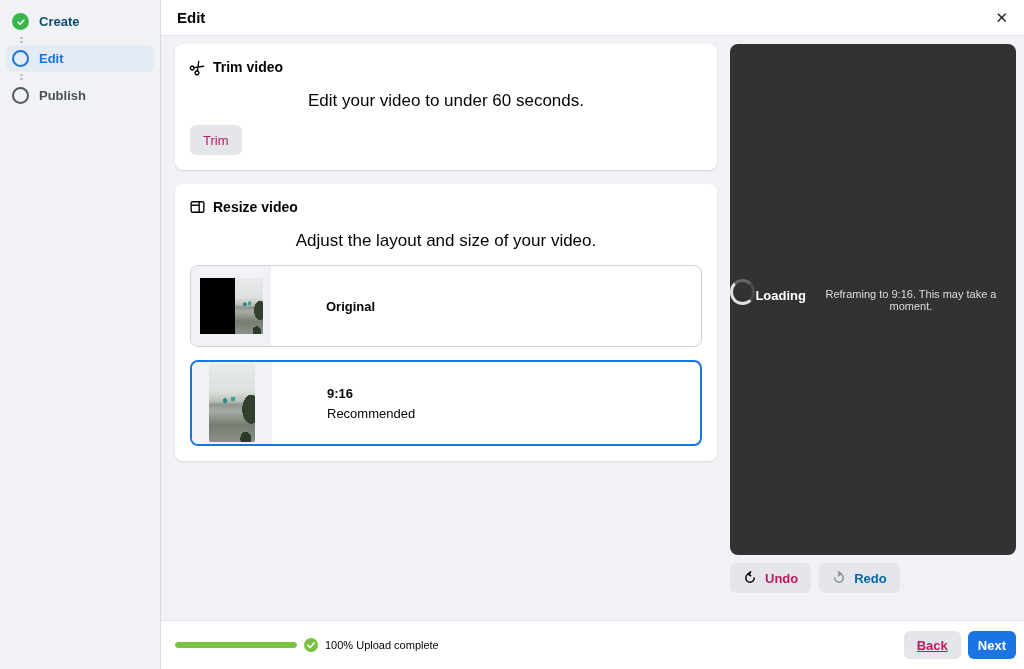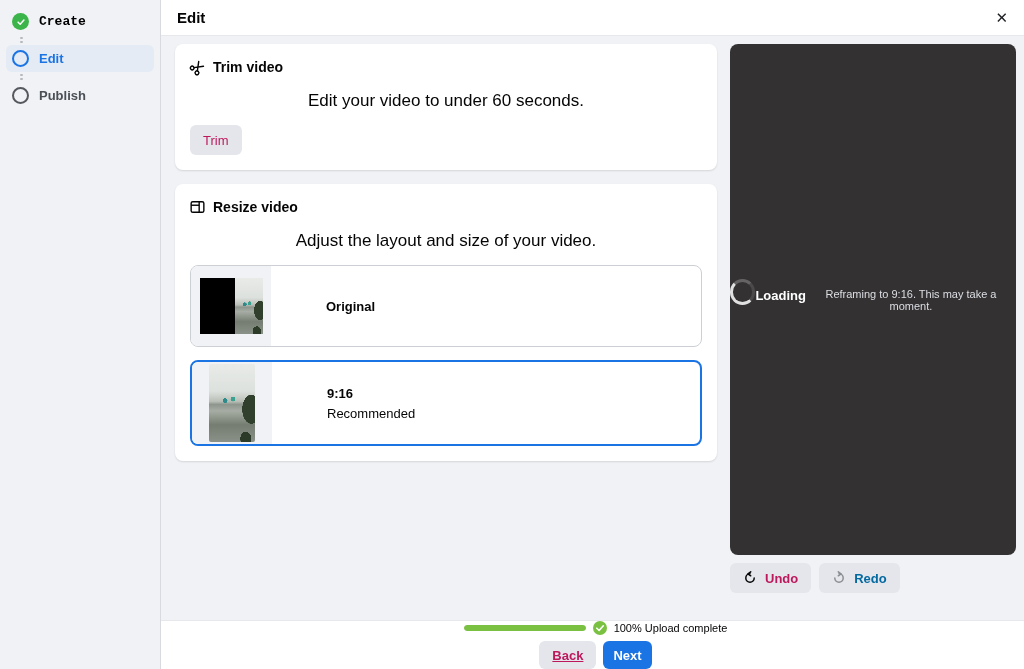--- a/index.html
+++ b/index.html
@@ -31,21 +31,21 @@
   .step-row.active { background: #e4ebf5; }
   .step-circle {
     width: 17px; height: 17px;
     border-radius: 50%;
     flex: 0 0 auto;
     display: flex; align-items: center; justify-content: center;
   }
   .step-circle.complete { background: #3bb54a; }
   .step-circle.active { border: 2.5px solid #1b74e4; }
   .step-circle.upcoming { border: 2.5px solid #55585e; }
-  .step-label-create { color: #000000; font-family: Liberation Mono, monospace; }
+  .step-label-create { color: #0c4a6e; }
   .step-label-active { color: #1b74e4; }
   .step-label-upcoming { color: #4b4f56; }
   .connector {
     height: 10px;
     margin-left: 14px;
     display: flex; flex-direction: column; justify-content: space-evenly;
   }
   .connector i {
     width: 2.5px; height: 2.5px; border-radius: 50%;
     background: #b6b9be; display: block;
@@ -179,21 +179,20 @@
   .btn-redo { color: #0369a1; }
   .btn-redo svg path { stroke: #8a8d91; }
 
   
   .footer {
     height: 49px;
     background: #fff;
     border-top: 1px solid #e6e8eb;
     display: flex; align-items: center; justify-content: space-between;
     padding: 0 8px 0 14px;
-    flex-direction: column;
   }
   .upload-group { display: flex; align-items: center; gap: 7px; }
   .progress-bar {
     width: 122px; height: 6px; border-radius: 3px;
     background: #e4e6eb; overflow: hidden;
   }
   .progress-fill { height: 100%; background: #7ac142; border-radius: 3px; }
   .upload-text { font-size: 11px; }
   .footer-buttons { display: flex; gap: 7px; }
   .btn-back { height: 28px; padding: 0 13px; text-decoration: underline; }

